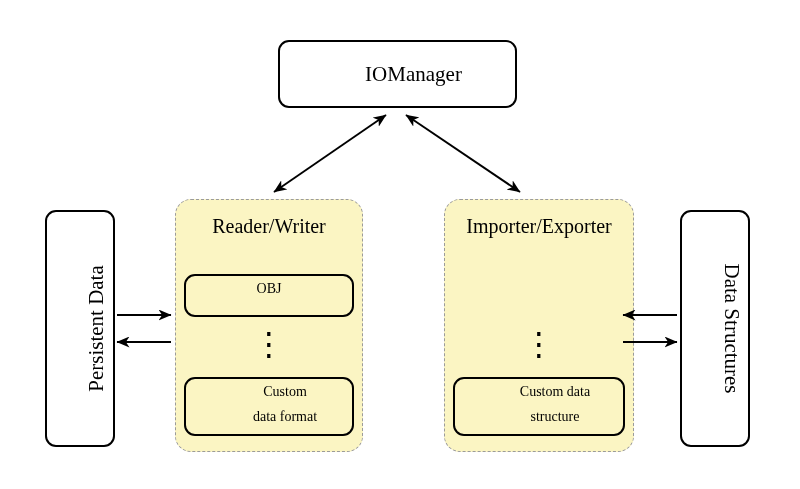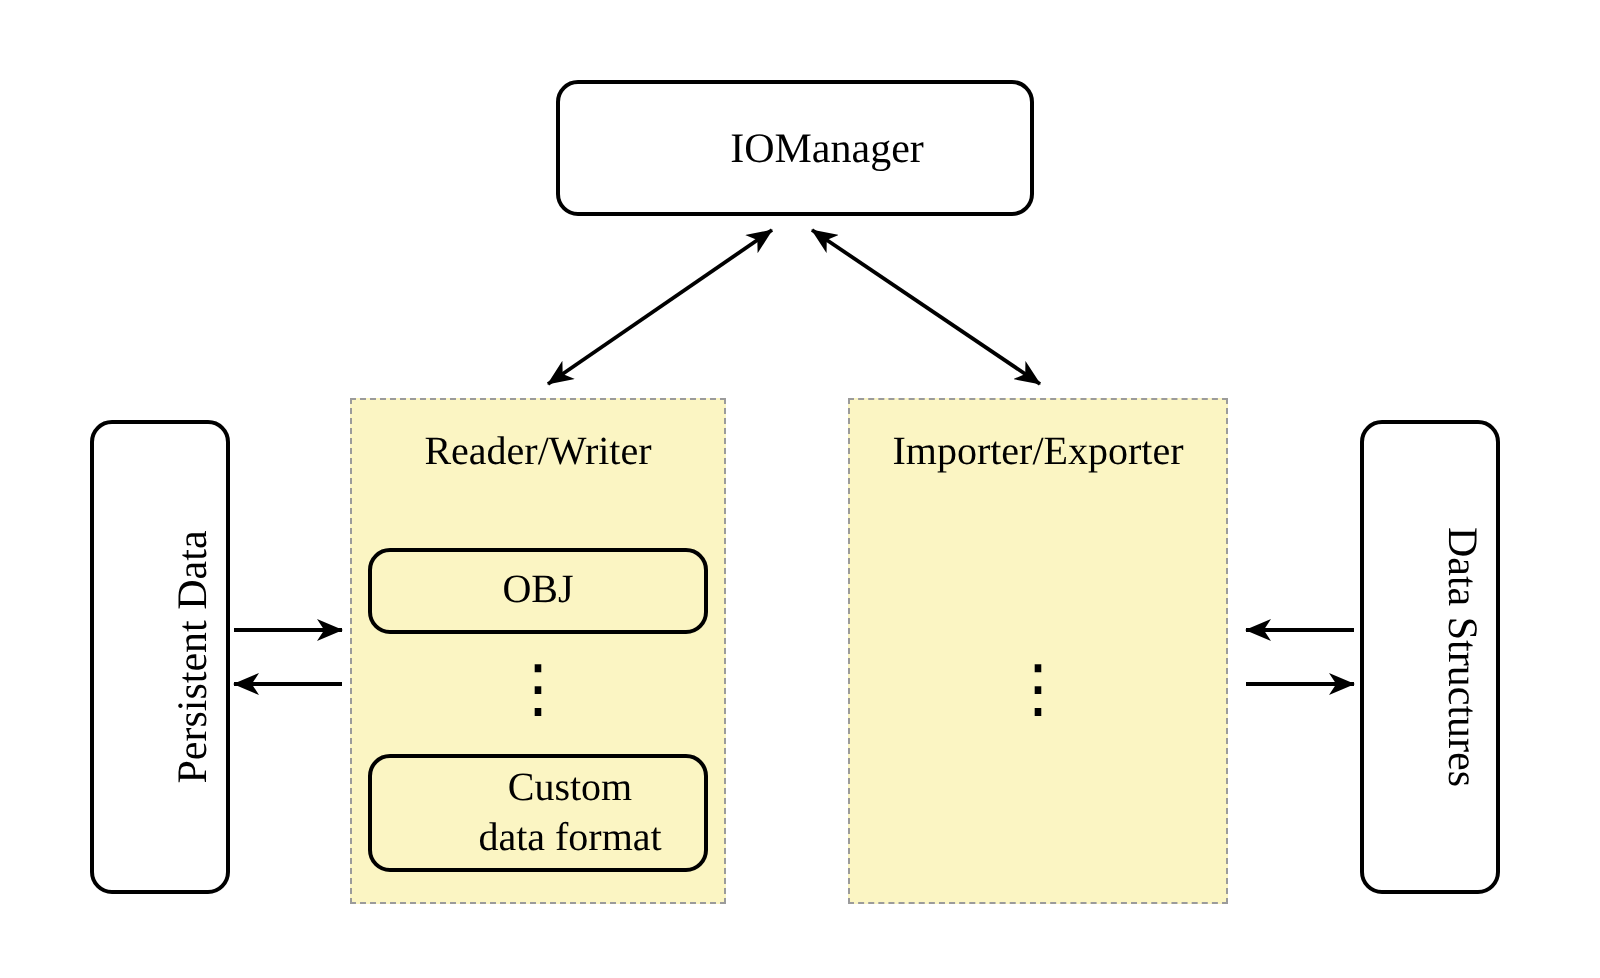--- a/index.html
+++ b/index.html
@@ -30,42 +30,42 @@
   .node-vertical-left  { left: 45px;  top: 210px; width: 70px; height: 237px; }
   .node-vertical-right { left: 680px; top: 210px; width: 70px; height: 237px; }
   .vlabel { white-space: nowrap; font-size: 21px; }
   .rot-ccw { transform: rotate(-90deg); }
   .rot-cw  { transform: rotate(90deg); }
 
   .panel {
     position: absolute;
     background: var(--panel_fill, #fbf5c3);
     border: 1.7px dashed var(--panel_border, #9b9b9b);
-    border-radius: 0;
+    border-radius: 16px;
     box-sizing: border-box;
   }
   .panel-left  { left: 175px; top: 199px; width: 188px; height: 253px; }
-  .panel-right { left: 424px; top: 199px; width: 190px; height: 253px; }
+  .panel-right { left: 444px; top: 199px; width: 190px; height: 253px; }
   .panel-title {
     position: absolute;
     top: 15px; left: 0; right: 0;
     text-align: center;
     font-size: 20px;
   }
   .inner-box {
     position: absolute;
     left: 8px; right: 8px;
     background: var(--panel_fill, #fbf5c3);
     border: 2.6px solid var(--node_border, #000);
     border-radius: 11px;
     display: flex;
-    align-items: center;
+    align-items: flex-start;
     justify-content: center;
     text-align: center;
-    font-size: 20px;
+    font-size: 14px;
     line-height: 25px;
     box-sizing: border-box;
   }
   .inner-top    { top: 74px;  height: 43px; }
   .inner-bottom { top: 177px; height: 59px; padding-left: 32px; }
   .dots {
     position: absolute;
     left: 0; right: 0;
     top: 121px;
     height: 46px;
@@ -107,20 +107,26 @@
       <span>
         <span>Custom</span><br>
         <span>data format</span>
       </span>
     </div>
   </div>
 
   <div class="panel panel-right">
     <div class="panel-title">Importer/Exporter</div>
     <div class="dots">⋮</div>
+    <div class="inner-box inner-bottom">
+      <span>
+        <span>Custom data</span><br>
+        <span>structure</span>
+      </span>
+    </div>
   </div>
 
   <svg class="arrows" width="800" height="489" viewBox="0 0 800 489">
     <defs>
       <marker id="ah" markerUnits="userSpaceOnUse" markerWidth="14" markerHeight="11" refX="12.5" refY="5.5" orient="auto-start-reverse">
         <path d="M0,0 L13,5.5 L0,11 L3.6,5.5 Z" fill="#000"></path>
       </marker>
     </defs>
 
     <line x1="386" y1="115" x2="274" y2="192" stroke="#000" stroke-width="1.9" marker-start="url(#ah)" marker-end="url(#ah)"></line>

